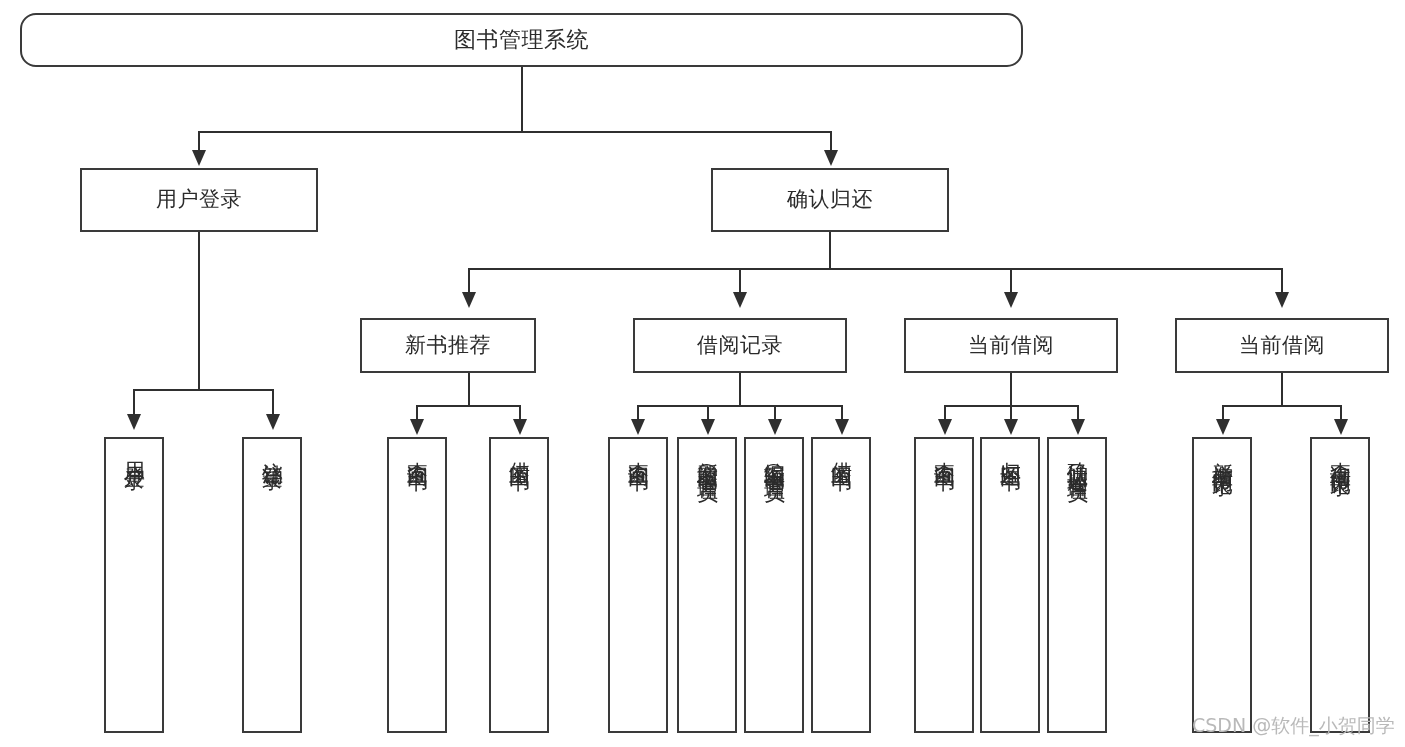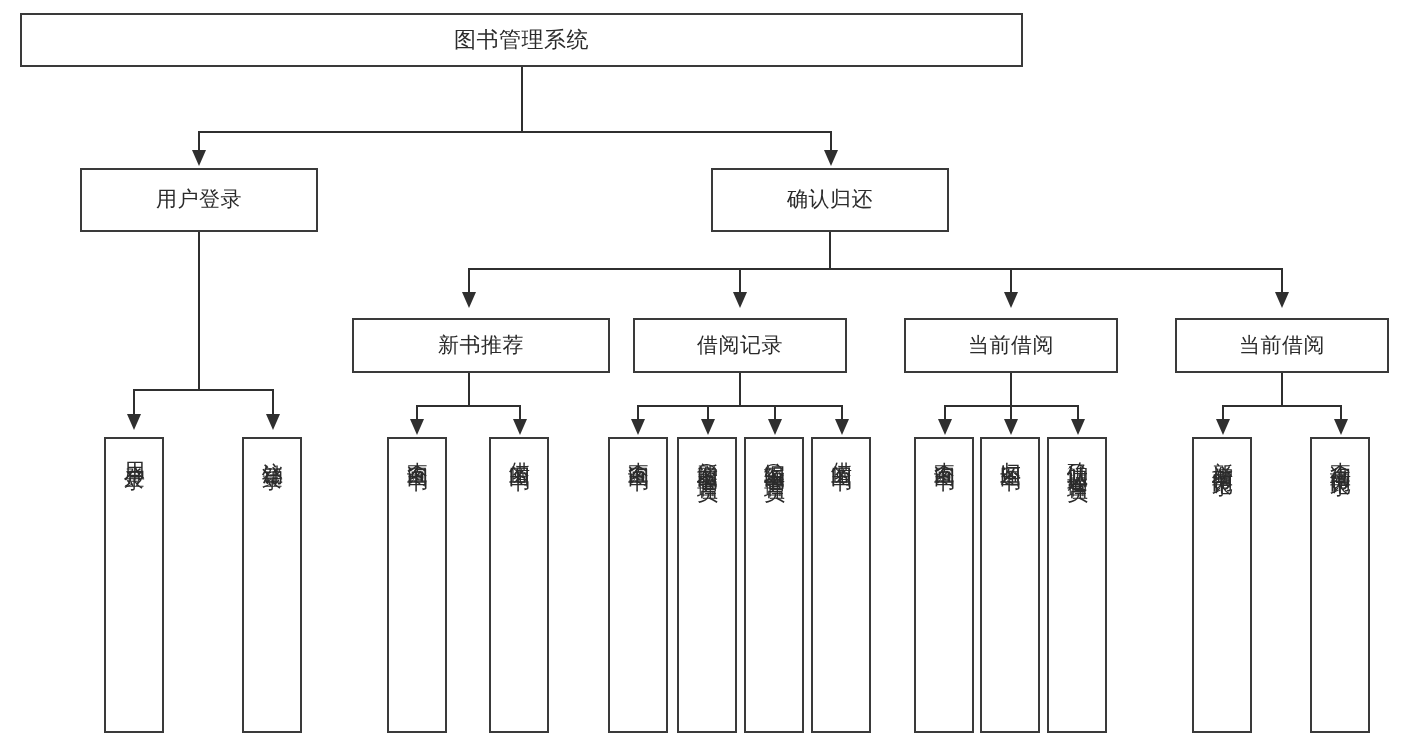--- a/index.html
+++ b/index.html
@@ -84,21 +84,21 @@
     font-size: 19px;
     white-space: nowrap;
     font-family: "DejaVu Sans", "Liberation Sans", sans-serif;
   }
 </style>
 </head>
 <body>
 
 <div id="canvas">
 
-  <div class="node root horiz" style="left:20px; top:13px; width:1003px; height:54px;">
+  <div class="node root horiz" style="left:20px; top:13px; width:1003px; height:54px;border-radius:16px;">
     <span class="label">图书管理系统</span>
   </div>
 
   <div class="lineV" style="left:521px; top:67px; height:64px;"></div>
 
   <div class="lineH" style="left:198px; top:131px; width:634px;"></div>
 
   <div class="lineV" style="left:198px; top:131px; height:22px;"></div>
   <div class="arrow" style="left:192px; top:150px;"></div>
   <div class="lineV" style="left:830px; top:131px; height:22px;"></div>
@@ -123,21 +123,21 @@
   <div class="lineH" style="left:468px; top:268px; width:814px;"></div>
   <div class="lineV" style="left:468px; top:268px; height:26px;"></div>
   <div class="arrow" style="left:462px; top:292px;"></div>
   <div class="lineV" style="left:739px; top:268px; height:26px;"></div>
   <div class="arrow" style="left:733px; top:292px;"></div>
   <div class="lineV" style="left:1010px; top:268px; height:26px;"></div>
   <div class="arrow" style="left:1004px; top:292px;"></div>
   <div class="lineV" style="left:1281px; top:268px; height:26px;"></div>
   <div class="arrow" style="left:1275px; top:292px;"></div>
 
-  <div class="node horiz" style="left:352px; top:318px; width:258px; height:55px;align-items:center;">
+  <div class="node horiz" style="left:360px; top:318px; width:176px; height:55px;align-items:center;">
     <span class="label">新书推荐</span>
   </div>
   <div class="node horiz" style="left:633px; top:318px; width:214px; height:55px;">
     <span class="label">借阅记录</span>
   </div>
   <div class="node horiz" style="left:904px; top:318px; width:214px; height:55px;font-family:Liberation Serif, serif;">
     <span class="label">当前借阅</span>
   </div>
   <div class="node horiz" style="left:1175px; top:318px; width:214px; height:55px;">
     <span class="label">当前借阅</span>
@@ -214,14 +214,15 @@
     <span class="label">确认归还（管理员）</span>
   </div>
 
   <div class="node vert" style="left:1192px; top:437px; width:60px; height:296px;">
     <span class="label">新增借阅记录</span>
   </div>
   <div class="node vert" style="left:1310px; top:437px; width:60px; height:296px;">
     <span class="label">查询借阅记录</span>
   </div>
 
+  <div class="watermark" style="left:1192px; top:713px;">CSDN @软件_小贺同学</div>
 
 </div>
 
 </body></html>

